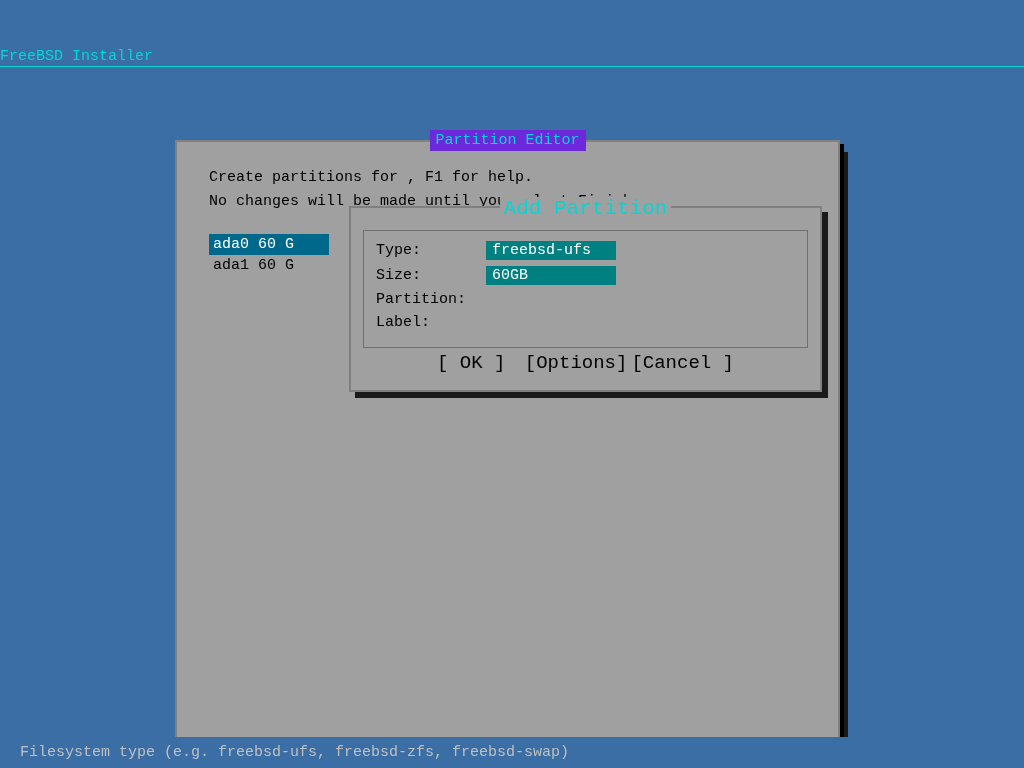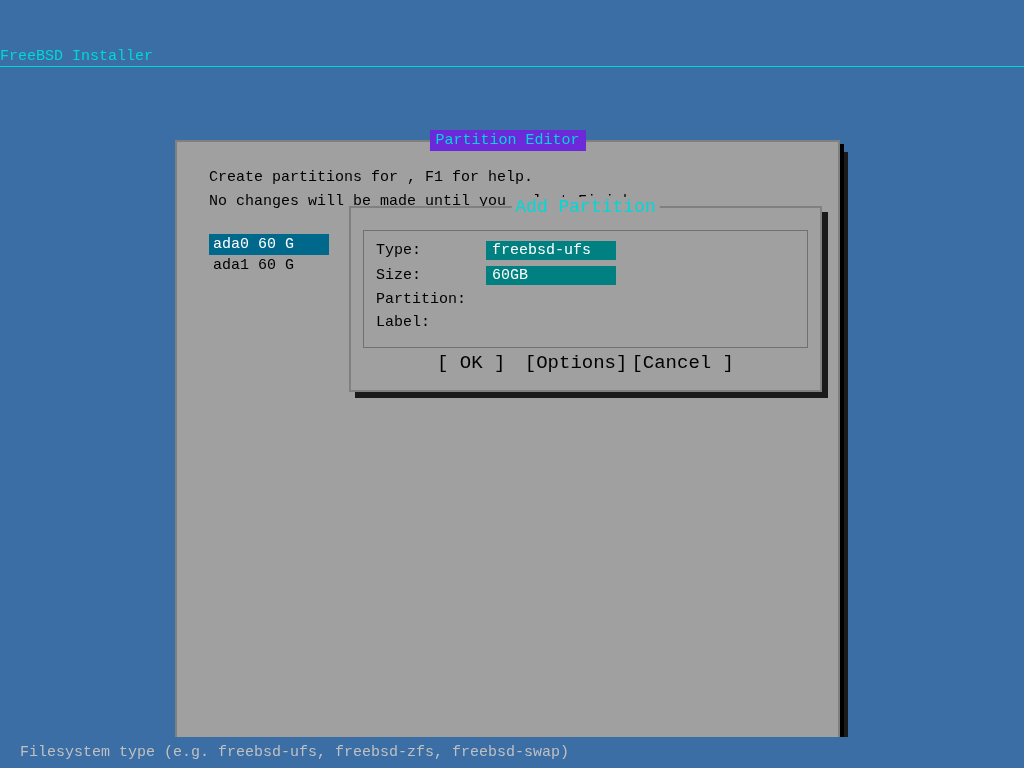--- a/index.html
+++ b/index.html
@@ -116,21 +116,21 @@
       box-shadow: 6px 6px 0 #1a1a1a;
     }
 
     #add-partition-title {
       position: absolute;
       top: -11px;
       left: 50%;
       transform: translateX(-50%);
       white-space: nowrap;
       color: #00d8d8;
-      font-size: 18px;
+      font-size: 21px;
       background-color: #a0a0a0;
       padding: 0 4px;
     }
 
     #add-partition-inner {
       padding: 18px 12px 12px 12px;
       margin-top: 4px;
     }
 
     

